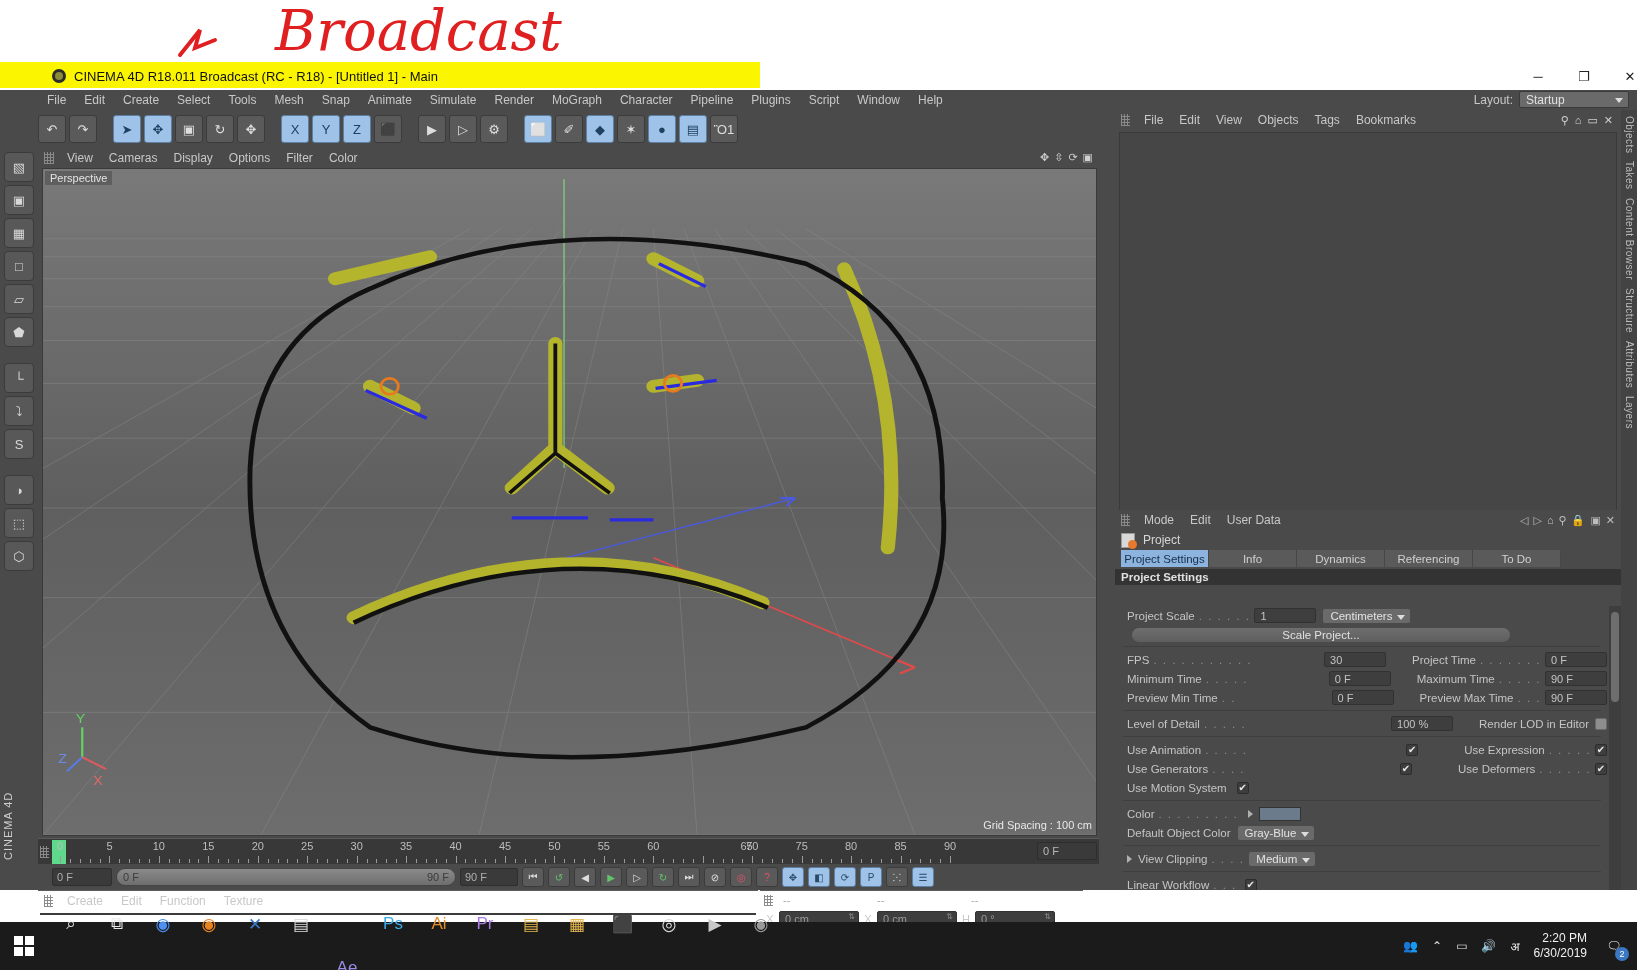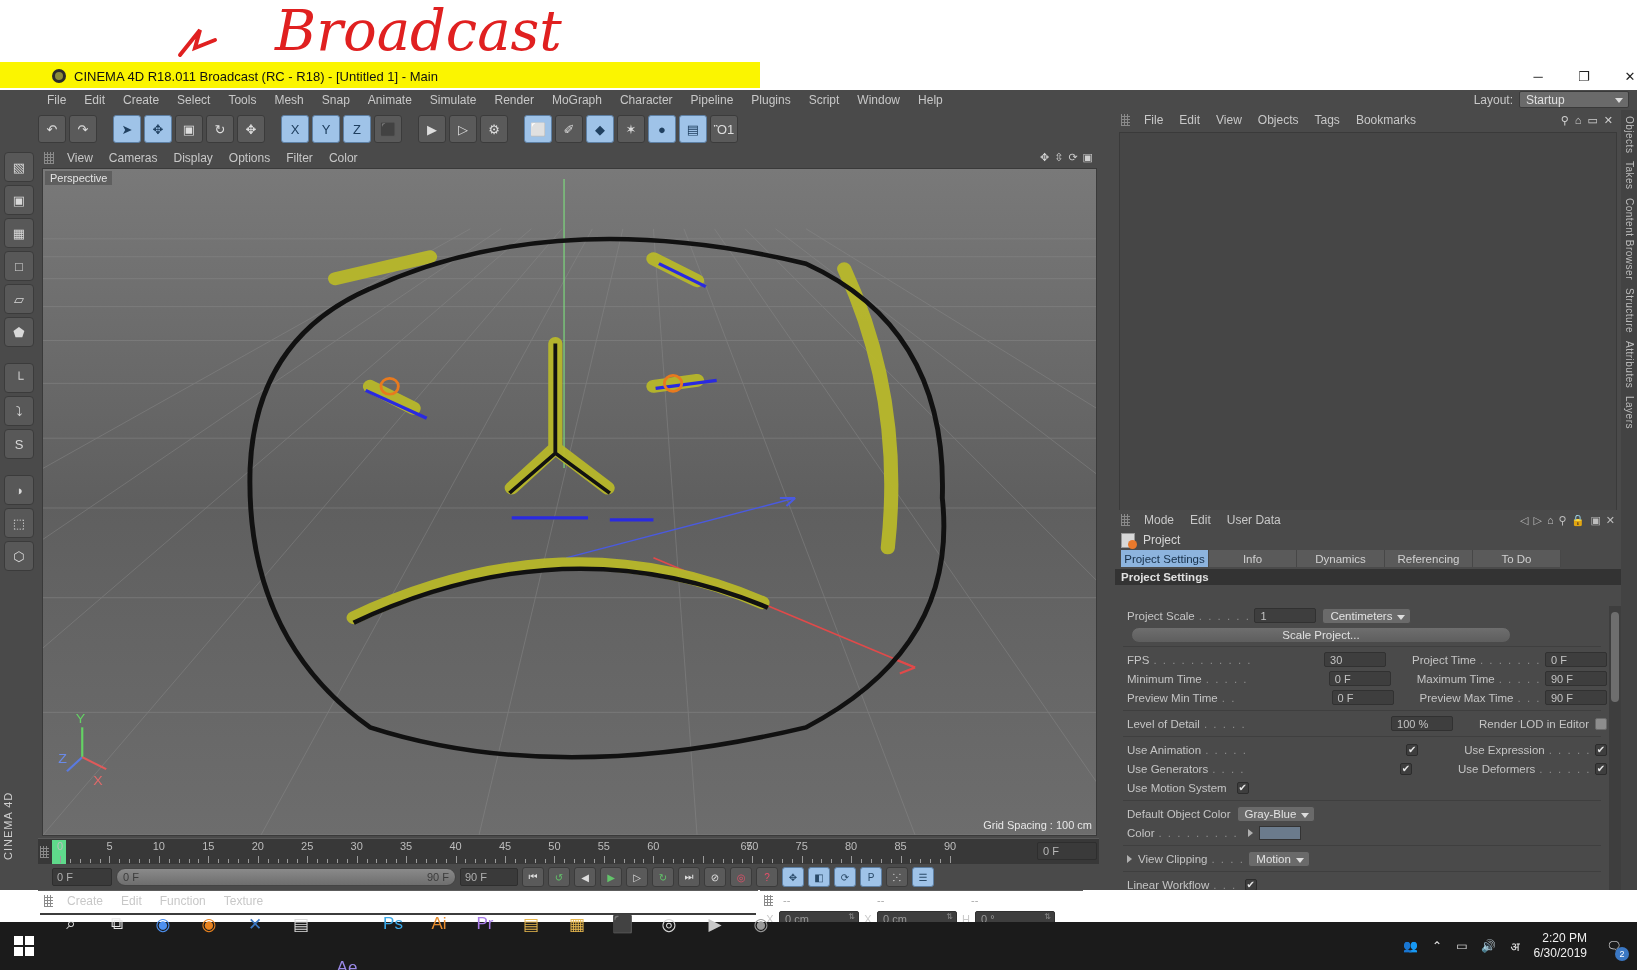--- a/index.html
+++ b/index.html
@@ -688,41 +688,41 @@
         <span class="chk">✔</span>
       </div>
 
       <div class="arow">
         <span class="alabel">Use Motion System</span>
         <span class="chk" style="margin-left:10px">✔</span>
       </div>
       <div class="hsep"></div>
 
       <div class="arow">
+        <span class="alabel">Color</span>
+        <span class="dots">. . . . . . . . .</span>
+        <span class="tri" style="margin:0 6px"></span>
+        <span class="colorswatch"></span>
+      </div>
+
+      <div class="arow">
         <span class="alabel">Default Object Color</span>
         <span class="adrop" style="margin-left:6px">
           <span>Gray-Blue</span>
           <span class="caret"></span>
         </span>
       </div>
-
-      <div class="arow">
-        <span class="alabel">Color</span>
-        <span class="dots">. . . . . . . . .</span>
-        <span class="tri" style="margin:0 6px"></span>
-        <span class="colorswatch"></span>
-      </div>
       <div class="hsep"></div>
 
       <div class="arow">
         <span class="tri" style="margin-right:6px"></span>
         <span class="alabel">View Clipping</span>
         <span class="dots">. . . .</span>
         <span class="adrop">
-          <span>Motion</span>
+          <span>Medium</span>
           <span class="caret"></span>
         </span>
       </div>
       <div class="hsep"></div>
 
       <div class="arow">
         <span class="alabel">Linear Workflow</span>
         <span class="dots">. . .</span>
         <span class="chk" style="margin-left:4px">✔</span>
       </div>

